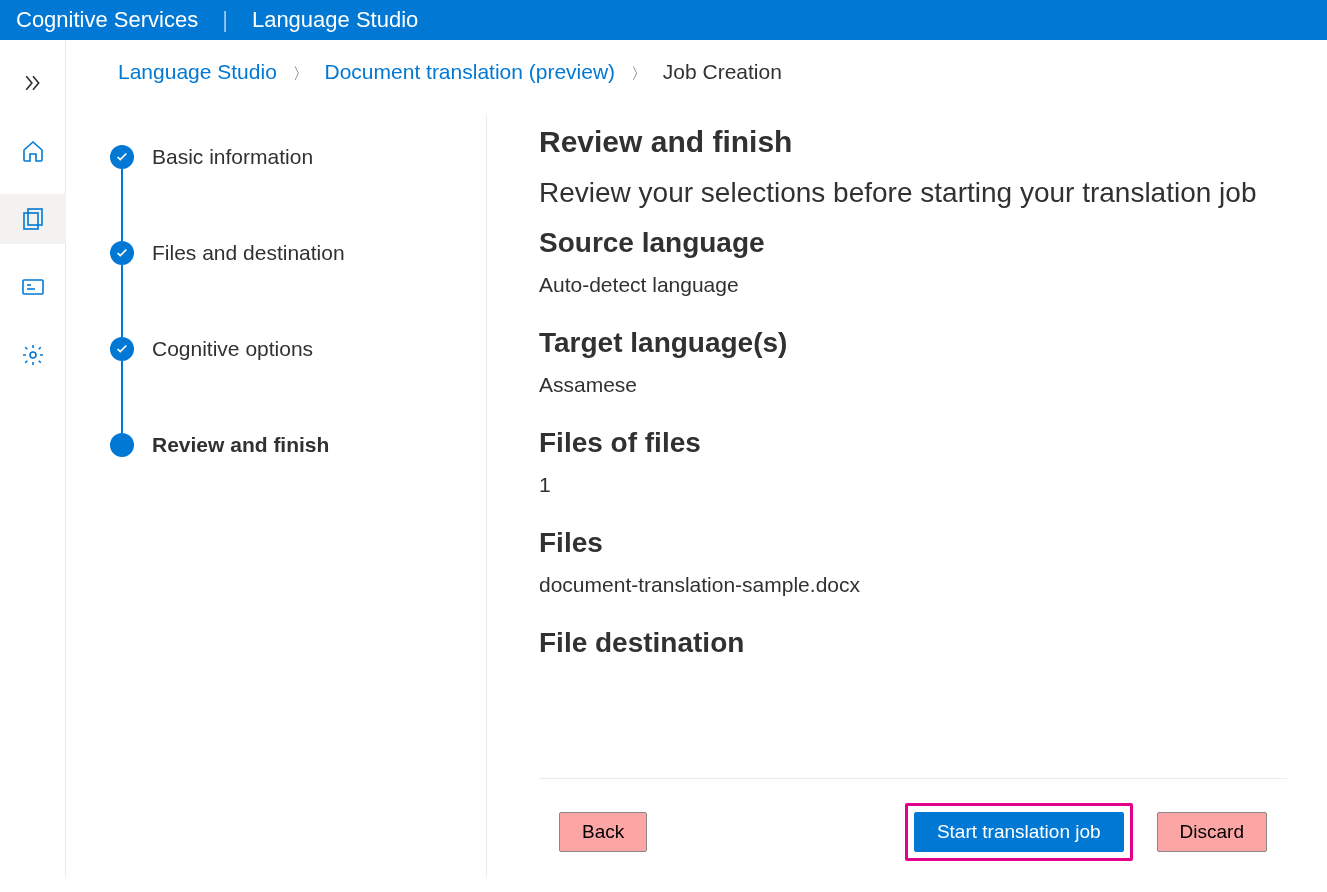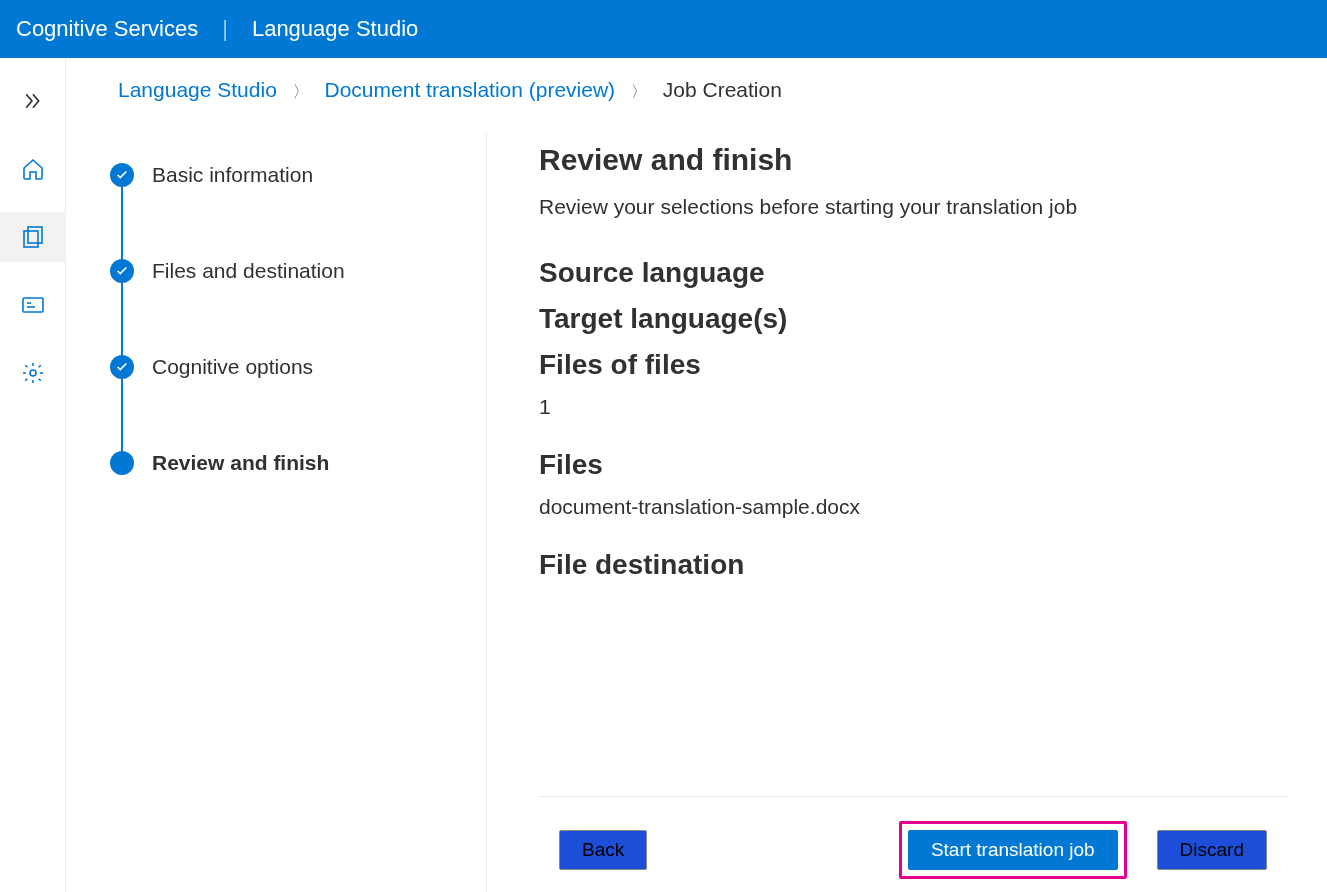--- a/index.html
+++ b/index.html
@@ -1,19 +1,19 @@
 <!DOCTYPE html>
 <html><head>
 <meta charset="utf-8">
 <style>
   * { box-sizing: border-box; margin: 0; padding: 0; }
   html, body { width: 1327px; height: 892px; font-family: "Segoe UI", -apple-system, BlinkMacSystemFont, sans-serif; color: #323130; background: #fff; overflow: hidden; }
   
   .topbar {
-    height: 58px;
+    height: 40px;
     background: #0078d4;
     color: #fff;
     display: flex;
     align-items: center;
     padding-left: 16px;
     font-size: 22px;
     font-weight: 400;
   }
   .topbar .sep { margin: 0 24px; color: rgba(255,255,255,0.6); }
   
@@ -107,48 +107,48 @@
   
   .main {
     flex: 1;
     border-left: 1px solid #edebe9;
     padding: 0 40px 0 52px;
     display:flex;
     flex-direction:column;
   }
   .main-scroll { flex:1; overflow:auto; padding-top: 10px; padding-bottom:20px;}
   .main h1 { font-size: 30px; font-weight:600; margin-bottom: 18px; }
-  .main .sub { font-size: 21px; color:#323130; margin-bottom: 38px; }
+  .main .sub { font-size: 28px; color:#323130; margin-bottom: 18px; }
   .main h2 { font-size: 28px; font-weight:600; margin-bottom: 14px; }
   .main .val { font-size: 21px; margin-bottom: 30px; color:#323130;}
   
   .footer {
     border-top: 1px solid #edebe9;
     padding: 24px 20px 16px 20px;
     display:flex;
     align-items:center;
   }
   .btn {
     font-size: 19px;
     padding: 8px 22px;
     border: 1px solid #8a8886;
-    background:#1d4ed8;
+    background:#fca5a5;
     border-radius:2px;
     cursor:pointer;
   }
   .btn.primary {
     background:#0078d4;
     border-color:#0078d4;
     color:#fff;
   }
   .footer .spacer { flex:1; }
   .highlight-box {
     border: 3px solid #e3008c;
     padding: 6px;
-    margin-right: 30px;
+    margin-right: 24px;
     border-radius:2px;
     text-decoration:underline;
   }
 </style>
 </head>
 <body>
 
 <div class="topbar">
   <span>Cognitive Services</span>
   <span class="sep">|</span>
@@ -231,22 +231,24 @@
           <div class="step-label">Review and finish</div>
         </div>
       </div>
 
       <div class="main">
         <div class="main-scroll">
           <h1>Review and finish</h1>
           <p class="sub">Review your selections before starting your translation job</p>
 
           <h2>Source language</h2>
+          <div class="val">Auto-detect language</div>
 
           <h2>Target language(s)</h2>
+          <div class="val">Assamese</div>
 
           <h2>Files of files</h2>
           <div class="val">1</div>
 
           <h2>Files</h2>
           <div class="val">document-translation-sample.docx</div>
 
           <h2>File destination</h2>
         </div>
 

